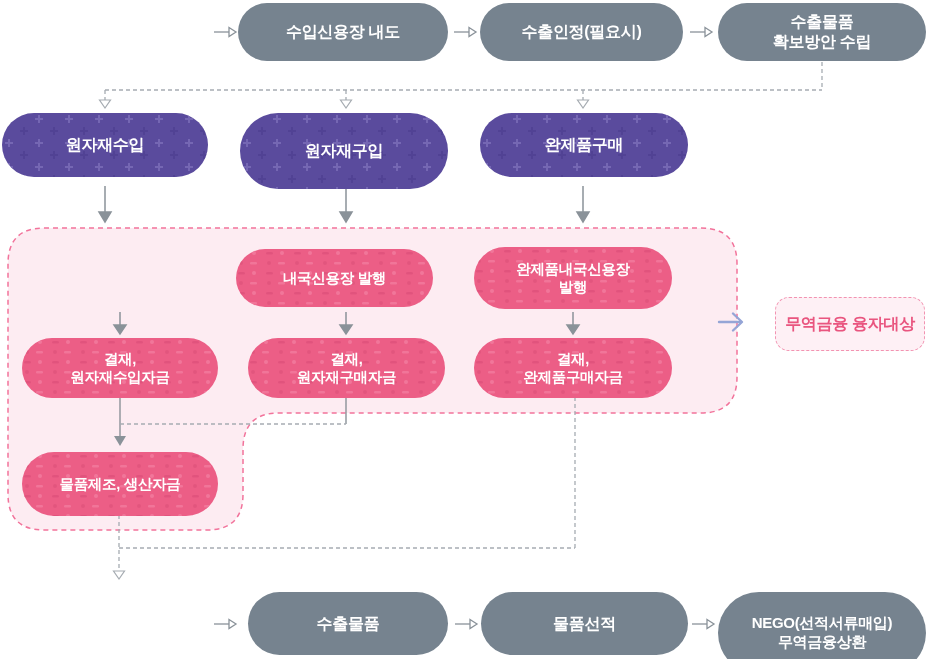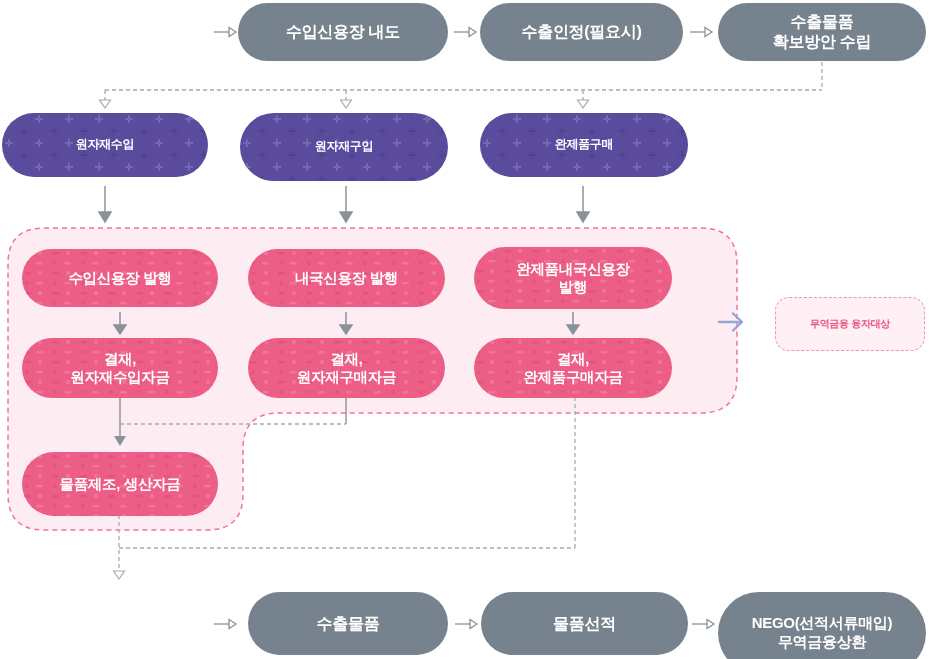--- a/index.html
+++ b/index.html
@@ -14,30 +14,30 @@
     border-radius:999px;overflow:hidden;text-align:center;
   }
   .pill .pat{position:absolute;left:0;top:0;width:100%;height:100%;z-index:1;}
   .pill .lbl{
     position:relative;z-index:2;color:#ffffff;font-weight:bold;
     white-space:pre-line;line-height:1.25;letter-spacing:-0.3px;
   }
   .gray{background:var(--gray_node,#76838F);}
   .gray .lbl{font-size:16px;}
   .purple{background:var(--purple_node,#5A4B9D);}
-  .purple .lbl{font-size:12px;font-family:Liberation Mono, monospace;}
+  .purple .lbl{font-size:16px;}
   .pink{background:var(--pink_node,#EC5E86);}
   .pink .lbl{font-size:14.5px;}
   .finance-box{
     position:absolute;z-index:2;left:775px;top:297px;width:150px;height:54px;
     background:#FEF0F5;border:1.6px dashed #F293B1;border-radius:14px;
     display:flex;align-items:center;justify-content:center;
   }
   .finance-box .lbl{
-    color:var(--finance_label_text,#E9557F);font-weight:bold;font-size:10px;letter-spacing:-0.3px;
+    color:var(--finance_label_text,#E9557F);font-weight:bold;font-size:16px;letter-spacing:-0.3px;
   }
 </style>
 </head>
 <body>
 
 <div class="stage">
 
   <svg class="overlay" width="929" height="659" viewBox="0 0 929 659">
     <defs>
       <pattern id="pat-plus" width="30" height="24" patternUnits="userSpaceOnUse">
@@ -133,40 +133,34 @@
     <span class="lbl">수출물품
 확보방안 수립</span>
   </div>
 
   <div class="pill purple" style="left:2px;top:113px;width:206px;height:64px">
     <svg class="pat">
         <rect width="100%" height="100%" fill="url(#pat-plus)"></rect>
       </svg>
     <span class="lbl">원자재수입</span>
   </div>
-  <div class="pill purple" style="left:240px;top:113px;width:208px;height:68px">
+  <div class="pill purple" style="left:240px;top:113px;width:208px;height:76px">
     <svg class="pat">
         <rect width="100%" height="100%" fill="url(#pat-plus)"></rect>
       </svg>
     <span class="lbl">원자재구입</span>
   </div>
   <div class="pill purple" style="left:480px;top:113px;width:208px;height:64px">
     <svg class="pat">
         <rect width="100%" height="100%" fill="url(#pat-plus)"></rect>
       </svg>
     <span class="lbl">완제품구매</span>
   </div>
 
-  <div class="pill pink" style="left:22px;top:249px;width:196px;height:58px">
-    <svg class="pat">
-        <rect width="100%" height="100%" fill="url(#pat-pink)"></rect>
-      </svg>
-    <span class="lbl">수입신용장 발행</span>
-  </div>
-  <div class="pill pink" style="left:248px;top:249px;width:197px;height:58px">
+  <div class="pill pink" style="left:236px;top:249px;width:197px;height:58px">
     <svg class="pat">
         <rect width="100%" height="100%" fill="url(#pat-pink)"></rect>
       </svg>
     <span class="lbl">내국신용장 발행</span>
   </div>
   <div class="pill pink" style="left:474px;top:247px;width:198px;height:62px">
     <svg class="pat">
         <rect width="100%" height="100%" fill="url(#pat-pink)"></rect>
       </svg>
     <span class="lbl">완제품내국신용장

